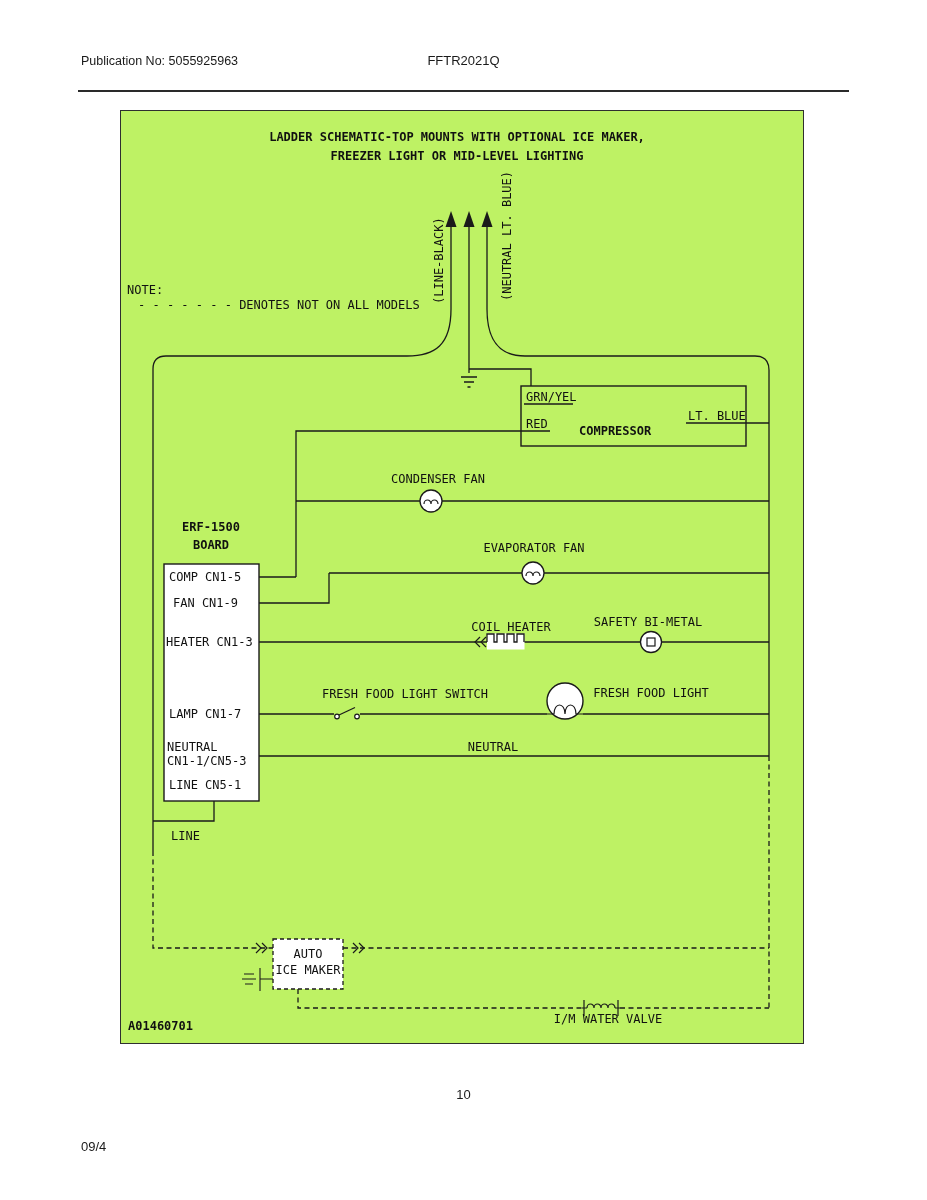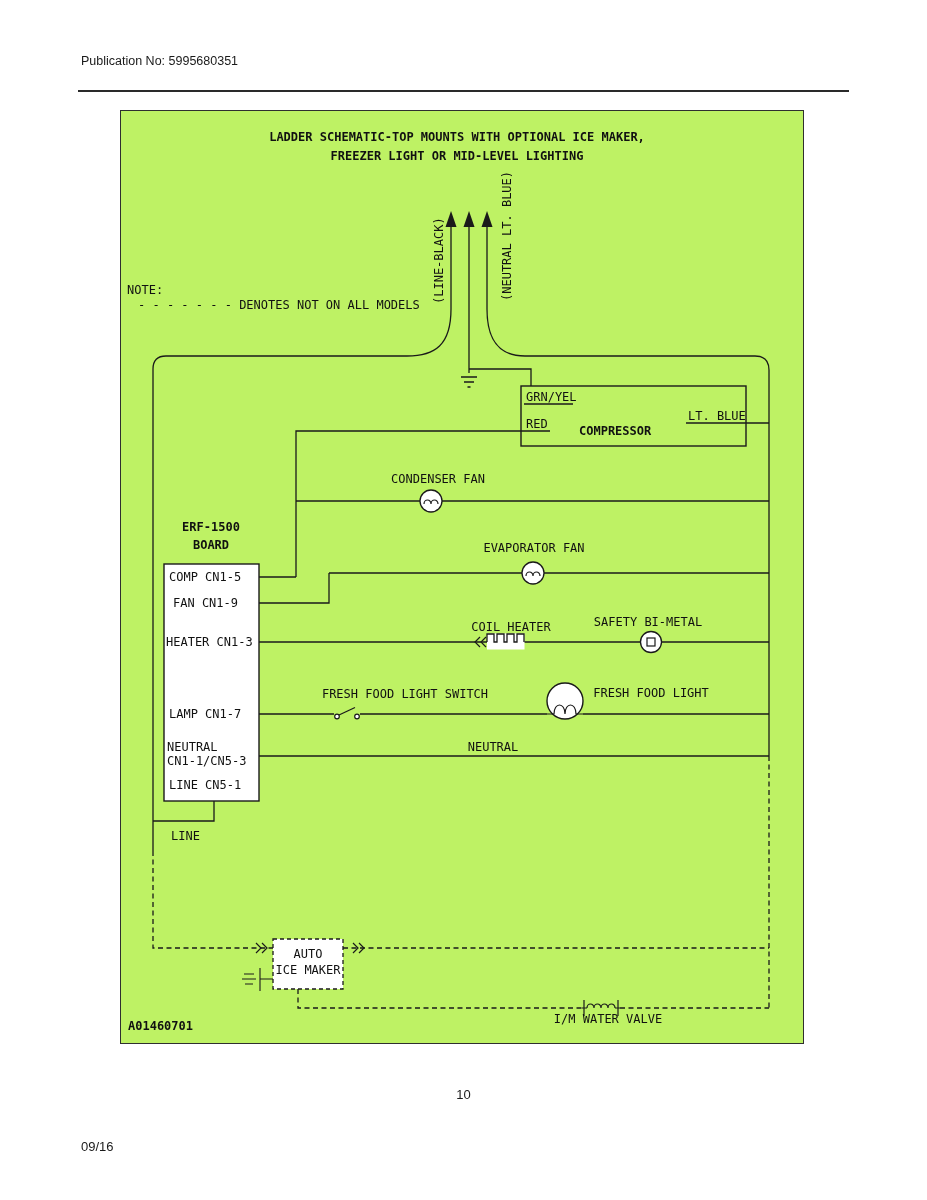--- a/index.html
+++ b/index.html
@@ -14,21 +14,22 @@
   .footer-date{left:81px;top:1139px;font-size:13px;}
   .footer-page{left:0;top:1087px;width:100%;text-align:center;font-size:13px;}
   svg{display:block;}
   svg text{font-family:"DejaVu Sans Mono","Liberation Mono",monospace;fill:#111;font-size:12px;}
 </style>
 </head>
 <body>
 
 <div class="page">
 
-  <div class="abs pub-no">Publication No: 5995680351</div>
+  <div class="abs pub-no">Publication No: 5055925963</div>
+  <div class="abs model">FFTR2021Q</div>
   <div class="abs header-rule"></div>
 
   <div class="abs schematic-box">
     <svg viewBox="0 0 681 931" width="681" height="931">
 
       <g stroke="#1a1a1a" stroke-width="1.3" fill="none">
 
         <path d="M 330 114 V 198 C 330 234 314 245 286 245 H 45 Q 32 245 32 258 V 740"></path>
         <path stroke-dasharray="5 3.5" d="M 32 740 V 837 H 152"></path>
 
@@ -158,15 +159,15 @@
       <text x="50" y="729">LINE</text>
 
       <text x="187" y="847" text-anchor="middle">AUTO</text>
       <text x="187" y="863" text-anchor="middle">ICE MAKER</text>
       <text x="487" y="912" text-anchor="middle">I/M WATER VALVE</text>
 
       <text x="7" y="919" font-size="11" font-weight="bold">A01460701</text>
     </svg>
   </div>
 
-  <div class="abs footer-date">09/16</div>
+  <div class="abs footer-date">09/4</div>
   <div class="abs footer-page">10</div>
 </div>
 
 </body></html>

